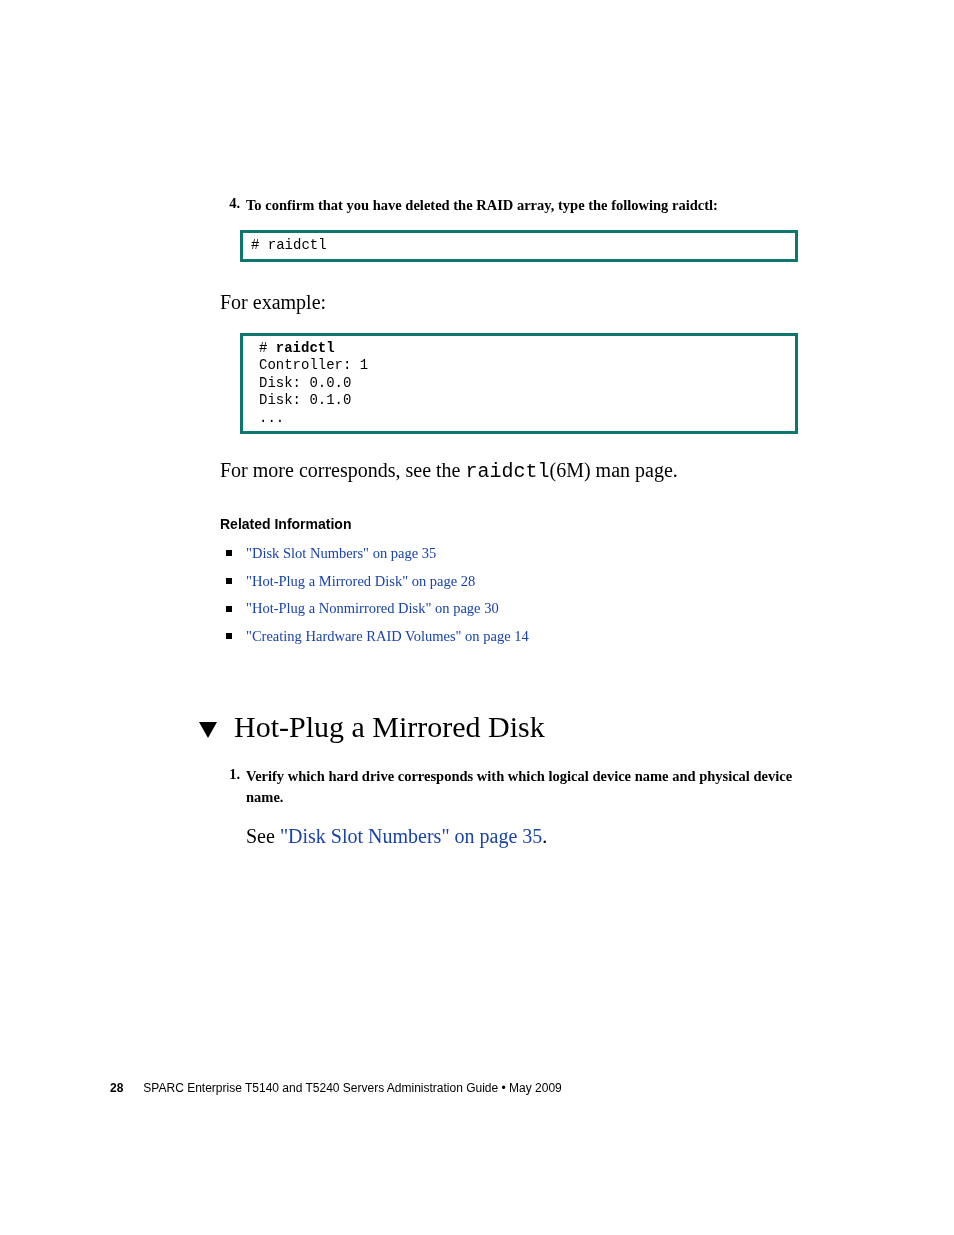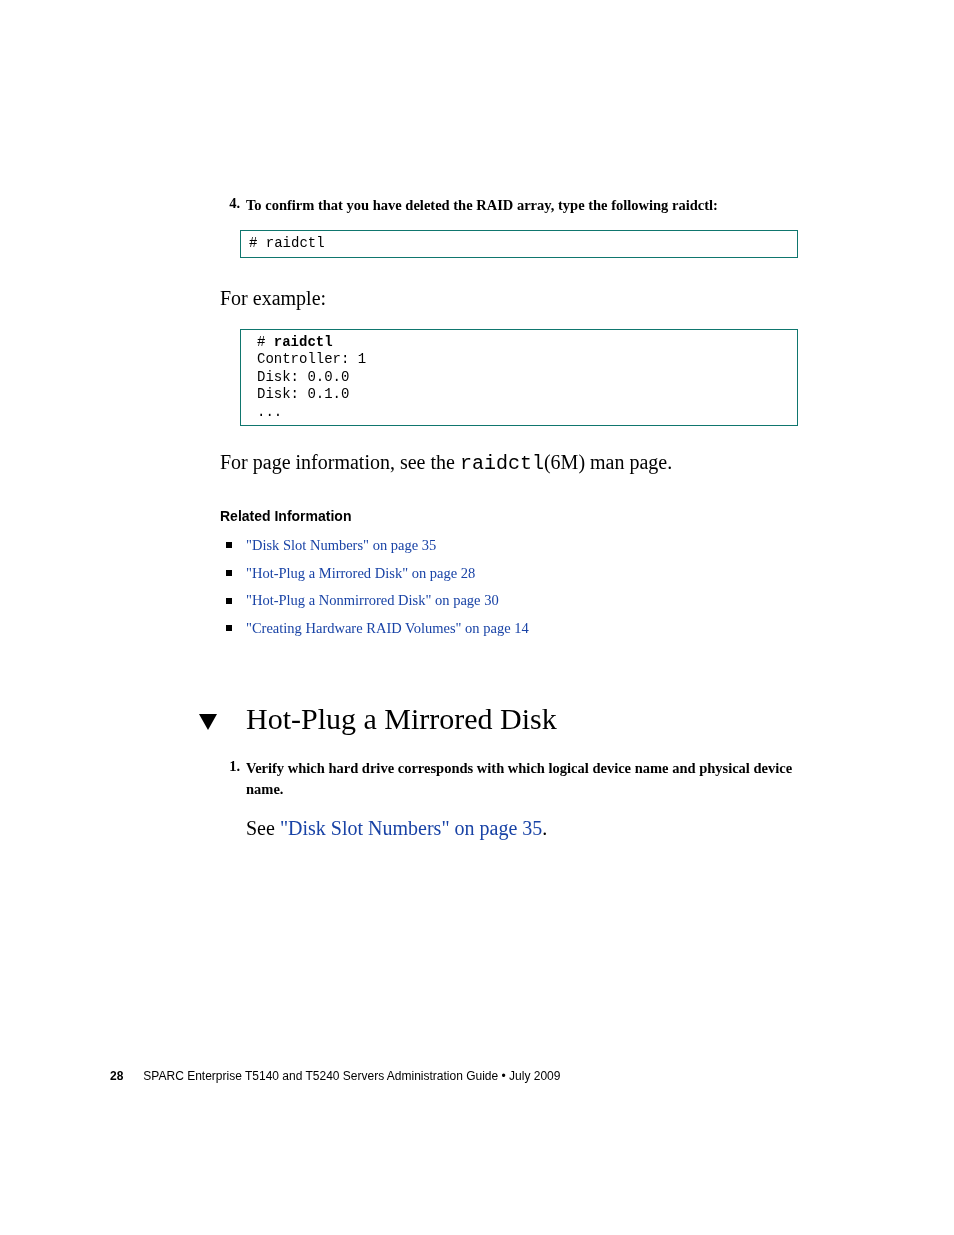--- a/index.html
+++ b/index.html
@@ -19,21 +19,21 @@
   }
   .step-num { font-weight: bold; font-size: 14.5px; }
   .step-bold {
     font-weight: bold;
     font-size: 14.5px;
     line-height: 1.45;
   }
   .step-row { display: flex; gap: 6px; margin-bottom: 14px; }
   .step-row .marker { flex: 0 0 20px; text-align: right; }
   .codebox {
-    border: 1px solid #0f766e;
+    border: 3px solid #0f766e;
     font-family: "Courier New", Courier, monospace;
     font-size: 14px;
     line-height: 1.25;
     padding: 4px 8px 4px 8px;
     margin: 0 0 0 0;
     white-space: pre;
   }
   .indent { margin-left: 20px; }
   .body-text {
     font-size: 20px;
@@ -64,34 +64,34 @@
     left: 6px;
     top: 0.72em;
     width: 6px;
     height: 6px;
     background: #000;
   }
   .xref { color: #1943A6; text-decoration: none; }
   .section-row {
     display: flex;
     align-items: baseline;
-    gap: 28px;
+    gap: 16px;
     margin-top: 60px;
     margin-left: -22px;
   }
   .section-marker svg { width: 20px; height: 20px; position: relative; top: 3px;}
   .section-title {
     font-size: 30px;
     font-weight: normal;
   }
   .footer {
     position: absolute;
     left: 110px;
     right: 154px;
-    bottom: 152px;
+    bottom: 140px;
     font-family: "Helvetica Neue", Arial, sans-serif;
     font-size: 12px;
     display: flex;
     align-items: center;
   }
   .footer .pn { font-weight: bold; margin-right: 20px; }
 </style>
 </head>
 <body>
 
@@ -105,21 +105,21 @@
   <div class="codebox indent"># raidctl</div>
 
   <p class="body-text indent" style="margin-top:26px;">For example:</p>
 
   <div class="codebox indent" style="margin-top:16px;padding-left:16px;"><span># </span><b>raidctl</b>
 <span>Controller: 1
 Disk: 0.0.0
 Disk: 0.1.0
 ...</span></div>
 
-  <p class="body-text indent" style="margin-top:22px;"><span>For page information, see the </span><span class="mono">raidctl</span><span>(6M) man page.</span></p>
+  <p class="body-text indent" style="margin-top:22px;"><span>For more corresponds, see the </span><span class="mono">raidctl</span><span>(6M) man page.</span></p>
 
   <div class="related-heading">Related Information</div>
 
   <ul class="square-list">
     <li><a href="#" class="xref">"Disk Slot Numbers" on page 35</a></li>
     <li><a href="#" class="xref">"Hot-Plug a Mirrored Disk" on page 28</a></li>
     <li><a href="#" class="xref">"Hot-Plug a Nonmirrored Disk" on page 30</a></li>
     <li><a href="#" class="xref">"Creating Hardware RAID Volumes" on page 14</a></li>
   </ul>
 
@@ -134,16 +134,16 @@
 
   <div class="step-row" style="margin-top:22px;">
     <div class="marker step-num">1.</div>
     <div class="step-bold">Verify which hard drive corresponds with which logical device name and physical device name.</div>
   </div>
 
   <p class="body-text" style="margin-left:26px; margin-top:6px;"><span>See </span><a href="#" class="xref">"Disk Slot Numbers" on page 35</a><span>.</span></p>
 
   <div class="footer">
     <span class="pn">28</span>
-    <span>SPARC Enterprise T5140 and T5240 Servers Administration Guide • July 2009</span>
+    <span>SPARC Enterprise T5140 and T5240 Servers Administration Guide • May 2009</span>
   </div>
 
 </div>
 
 </body></html>

